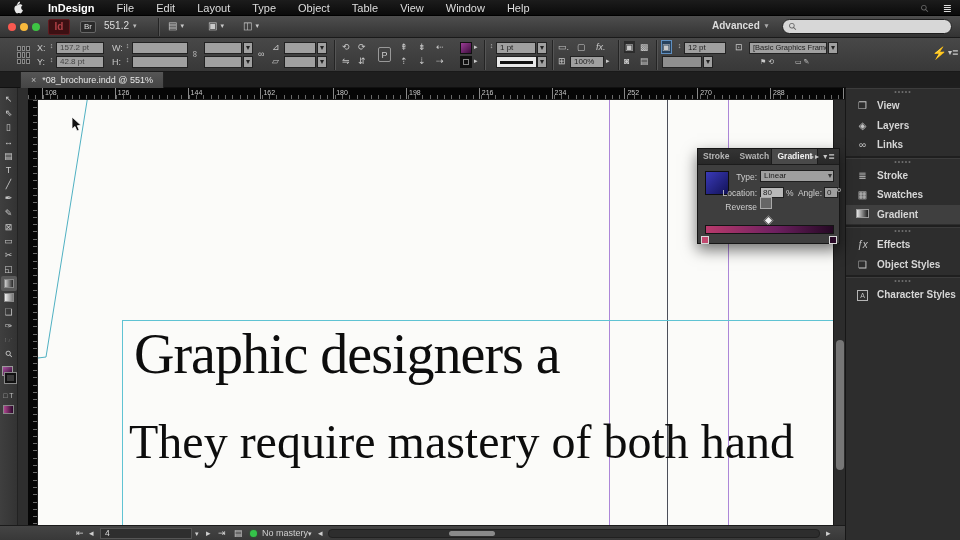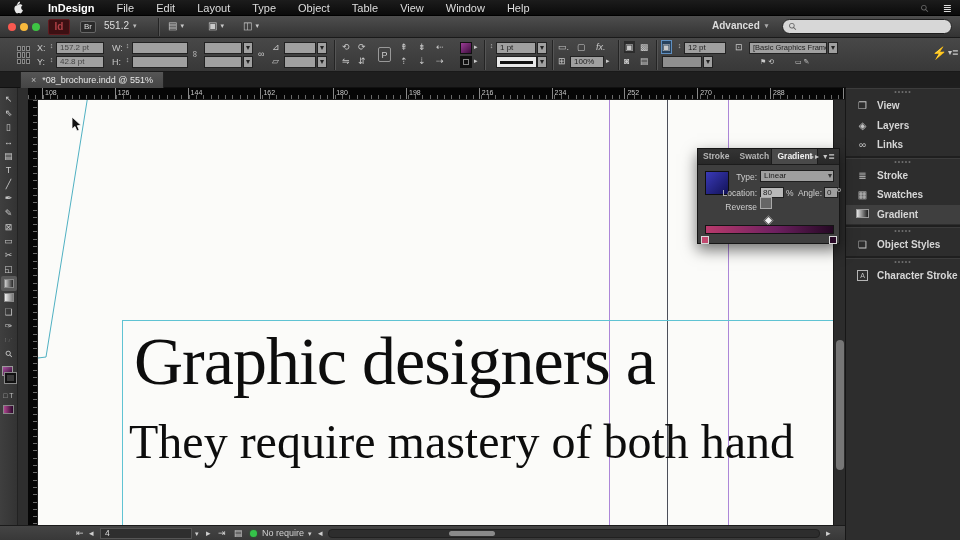--- a/index.html
+++ b/index.html
@@ -299,21 +299,21 @@
     </div>
 
   <div class="canvas" id="canvas">
       <div class="guide" style="left: 690px; background: rgb(172, 134, 216);"></div>
       <div class="guide" style="left: 629px; background: rgb(76, 79, 90);"></div>
       <div class="guide" style="left: 571px; background: rgb(172, 134, 216);"></div>
     <svg class="cursor-svg" style="left:0;top:0;width:795px;height:425px;">
       <polyline points="50,-5 8,257 0,258" fill="none" stroke="#4fb0c2" stroke-width="1"></polyline>
     </svg>
     <div class="bodyframe"></div>
-    <div class="serifline" style="left:96px;top:222px;font-size:68px;letter-spacing:-1px;">Graphic designers a</div>
+    <div class="serifline" style="left:96px;top:222px;font-size:56px;letter-spacing:-1px;">Graphic designers a</div>
     <div class="serifline" style="left:91px;top:314px;font-size:48px;">They require mastery of both hand</div>
     <svg class="cursor-svg" style="left:33px;top:17px;width:14px;height:16px;">
       <polygon points="1,0 1,12 4,9.5 6,14 8.2,13 6.3,8.7 10,8.3" fill="#111" stroke="#fff" stroke-width="0.8"></polygon>
     </svg>
   </div>
   <div class="vscroll">
       <span class="vthumb" style="top:240px;height:130px;"></span>
     </div>
 
   <div class="gpanel">
@@ -367,43 +367,47 @@
           <span>Swatches</span>
         </div>
         <div class="dock-item active">
           <span class="d-icon"><span class="d-grad"></span></span>
           <span>Gradient</span>
         </div>
       </div>
       <div class="dock-group">
         <div class="dots">•••••</div>
         <div class="dock-item">
+          <span class="d-icon" style="font-style: italic;">ƒx</span>
+          <span>Effects</span>
+        </div>
+        <div class="dock-item">
           <span class="d-icon">❑</span>
           <span>Object Styles</span>
         </div>
       </div>
       <div class="dock-group">
         <div class="dots">•••••</div>
         <div class="dock-item">
           <span class="d-icon"><span class="d-box">A</span></span>
-          <span>Character Stroke</span>
+          <span>Character Styles</span>
         </div>
       </div>
     </div>
 
   <div class="statusbar">
     <span class="sb" style="left:76px;">⇤</span>
     <span class="sb" style="left:89px;">◂</span>
     <span class="pgfld">4</span>
     <span class="sb" style="left:195px;font-size:7px;">▾</span>
     <span class="sb" style="left:206px;">▸</span>
     <span class="sb" style="left:218px;">⇥</span>
     <span class="sb" style="left:234px;">▤</span>
     <span class="greendot"></span>
-    <span class="sb" style="left:262px;">No require</span>
+    <span class="sb" style="left:262px;">No mastery</span>
     <span class="sb" style="left:308px;font-size:7px;">▾</span>
     <span class="sb" style="left:318px;">◂</span>
     <span class="hscroll">
         <span class="hthumb"></span>
       </span>
     <span class="sb" style="left:826px;">▸</span>
   </div>
 
 </div>
 

